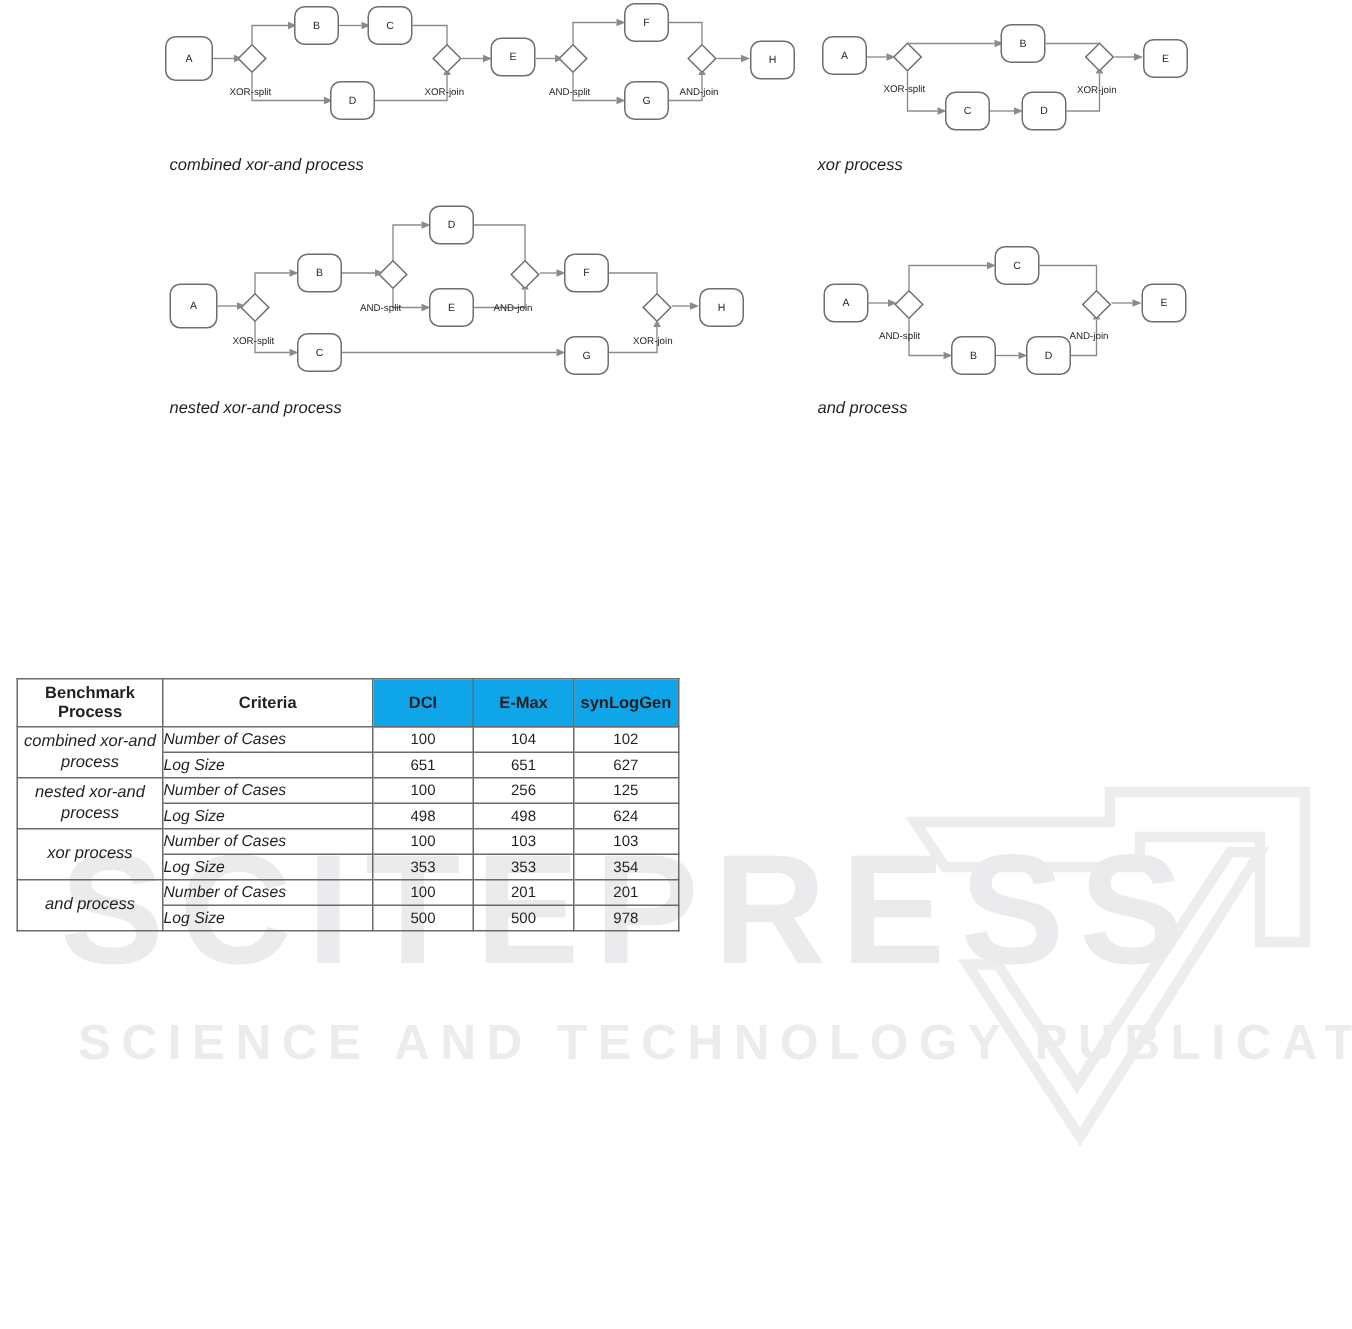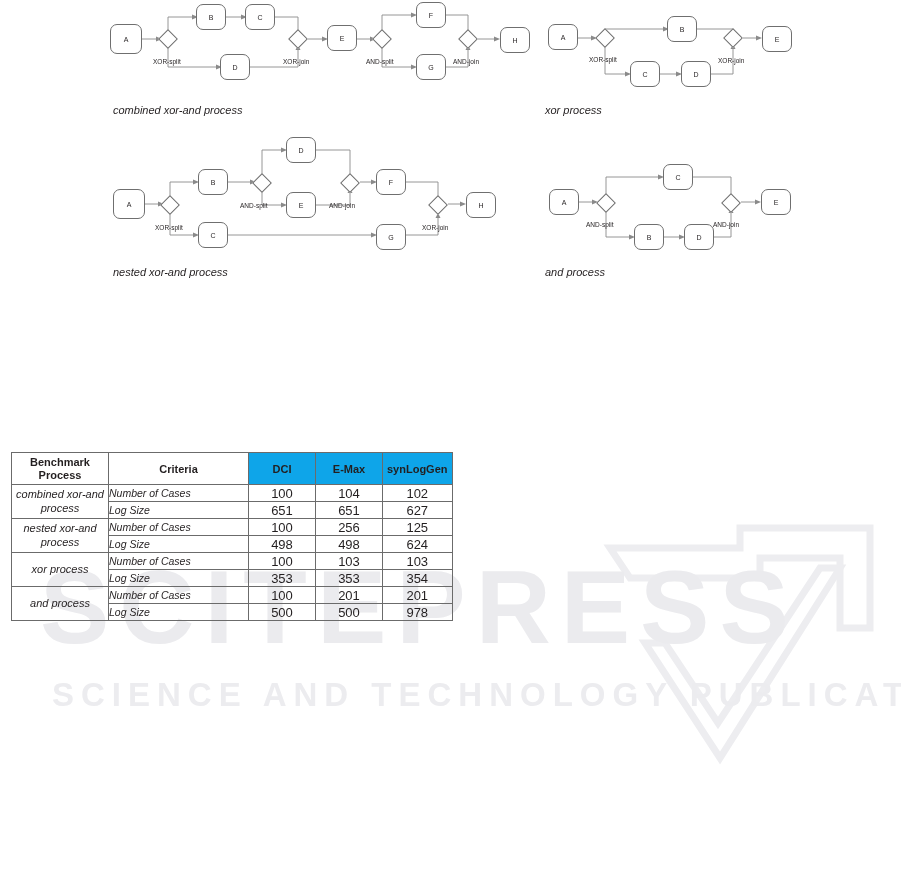--- a/index.html
+++ b/index.html
@@ -142,21 +142,21 @@
     line-height: 1.25;
     padding: 1px 5px;
   }
   td.crit {
     font-style: italic;
     padding-left: 5px;
     font-size: 10.5px;
   }
   td.val {
     text-align: center;
-    font-size: 13px;
+    font-size: 10px;
   }
 </style>
 </head>
 <body>
 
 <div id="page">
 
   <div class="watermark">
     <svg class="wm-logo" viewBox="0 0 300 300">
       <path d="M20 40 L150 40 L150 20 L280 20 L280 120 L250 120 L250 50 L170 50 L170 70 L40 70 Z" fill="none" stroke="#ededf0" stroke-width="7"></path>

